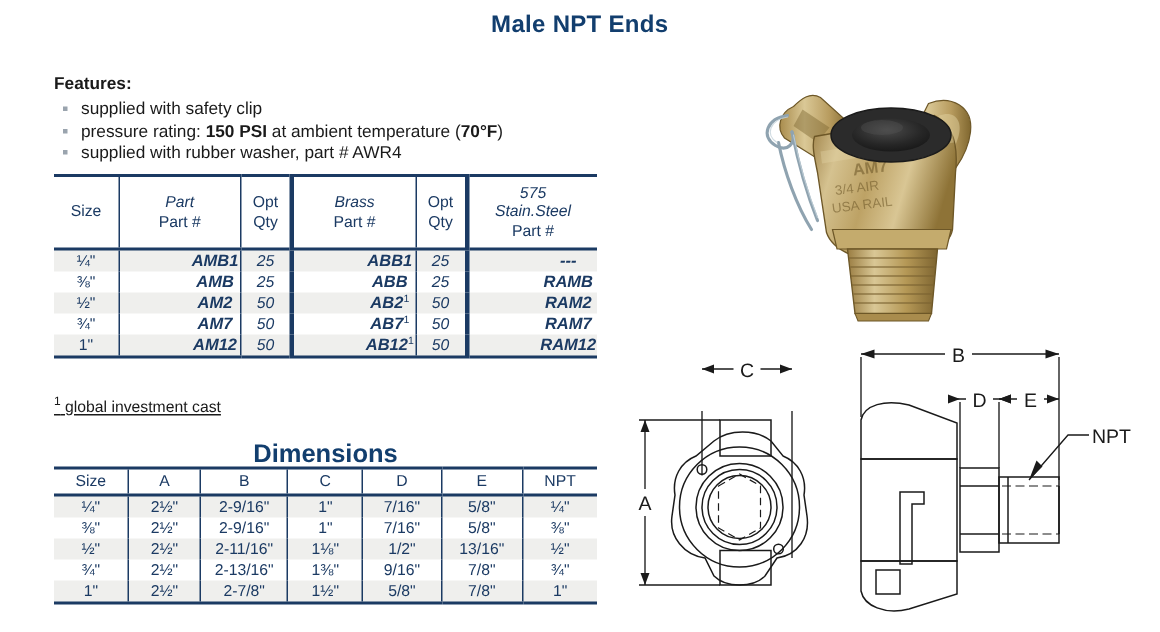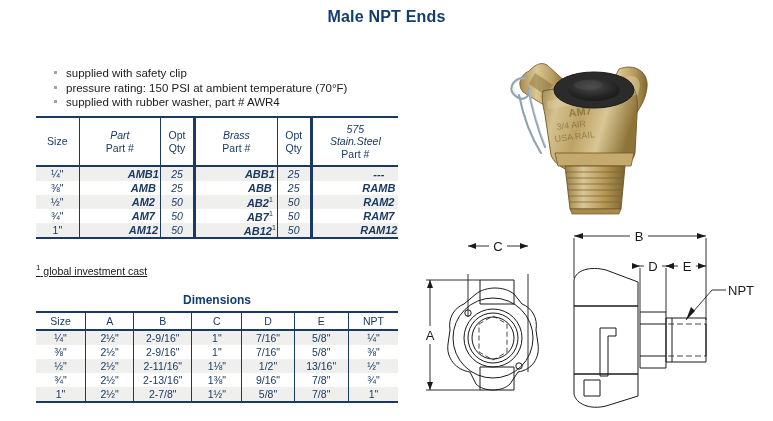--- a/index.html
+++ b/index.html
@@ -14,30 +14,30 @@
   .title{
     position:absolute;left:0;top:8px;width:773px;text-align:center;
     font-size:16px;font-weight:bold;color:#123e6e;letter-spacing:.2px;
   }
 
   
   .features{position:absolute;left:36px;top:50px;width:380px;}
   .features h2{
     margin:0 0 3px 0;font-size:11.5px;font-weight:bold;color:#1a1a1a;
   }
-  .feat-list{list-style:none;margin:16px;padding:0;}
+  .feat-list{list-style:none;margin:4px;padding:0;}
   .feat-list li{
     position:relative;padding-left:14px;font-size:11.5px;line-height:14.5px;
     color:#1a1a1a;white-space:nowrap;
   }
   .feat-list li .bullet{
     position:absolute;left:2px;top:5px;width:3px;height:3px;
     background:#9aa4ae;display:block;
   }
-  .feat-list li b{font-weight:normal;}
+  .feat-list li b{font-weight:bold;}
 
   
   .tbl{
     position:absolute;border-collapse:collapse;
     font-size:10.5px;color:#1b3a63;
   }
   .tbl td,.tbl th{
     border-left:1px solid #1b3a63;border-right:1px solid #1b3a63;
     padding:0;text-align:center;vertical-align:middle;font-weight:normal;
   }
@@ -62,21 +62,21 @@
   sup.fn{font-size:7px;font-weight:normal;font-style:normal;vertical-align:super;}
 
   .footnote{
     position:absolute;left:36px;top:263px;font-size:10.5px;color:#1a1a1a;text-decoration:underline;
   }
   .footnote sup{font-size:8px;}
 
   
   .dims-title{
     position:absolute;left:36px;top:293px;width:362px;text-align:center;
-    font-size:12px;font-weight:bold;color:#123e6e;
+    font-size:17px;font-weight:bold;color:#123e6e;
   }
   #dims-table{left:36px;top:311px;width:362px;}
   #dims-table .hdr td{
     height:16px;font-size:10.5px;
     border-top:2px solid #1b3a63;border-bottom:2px solid #1b3a63;
   }
   #dims-table tbody tr td{height:14px;font-size:10.5px;}
   #dims-table tbody tr.alt td{background:#efefed;}
   #dims-table tbody tr:last-child td{border-bottom:2px solid #1b3a63;}
 
@@ -87,20 +87,21 @@
   svg{display:block;overflow:visible;}
 </style>
 </head>
 <body>
 
 <div class="page">
 
   <div class="title">Male NPT Ends</div>
 
   <div class="features">
+    <h2>Features:</h2>
     <ul class="feat-list">
       <li>
         <span class="bullet"></span>
         <span>supplied with safety clip</span>
       </li>
       <li>
         <span class="bullet"></span>
         <span>pressure rating: </span><b>150 PSI</b><span> at ambient temperature (</span><b>70°F</b><span>)</span>
       </li>
       <li>

